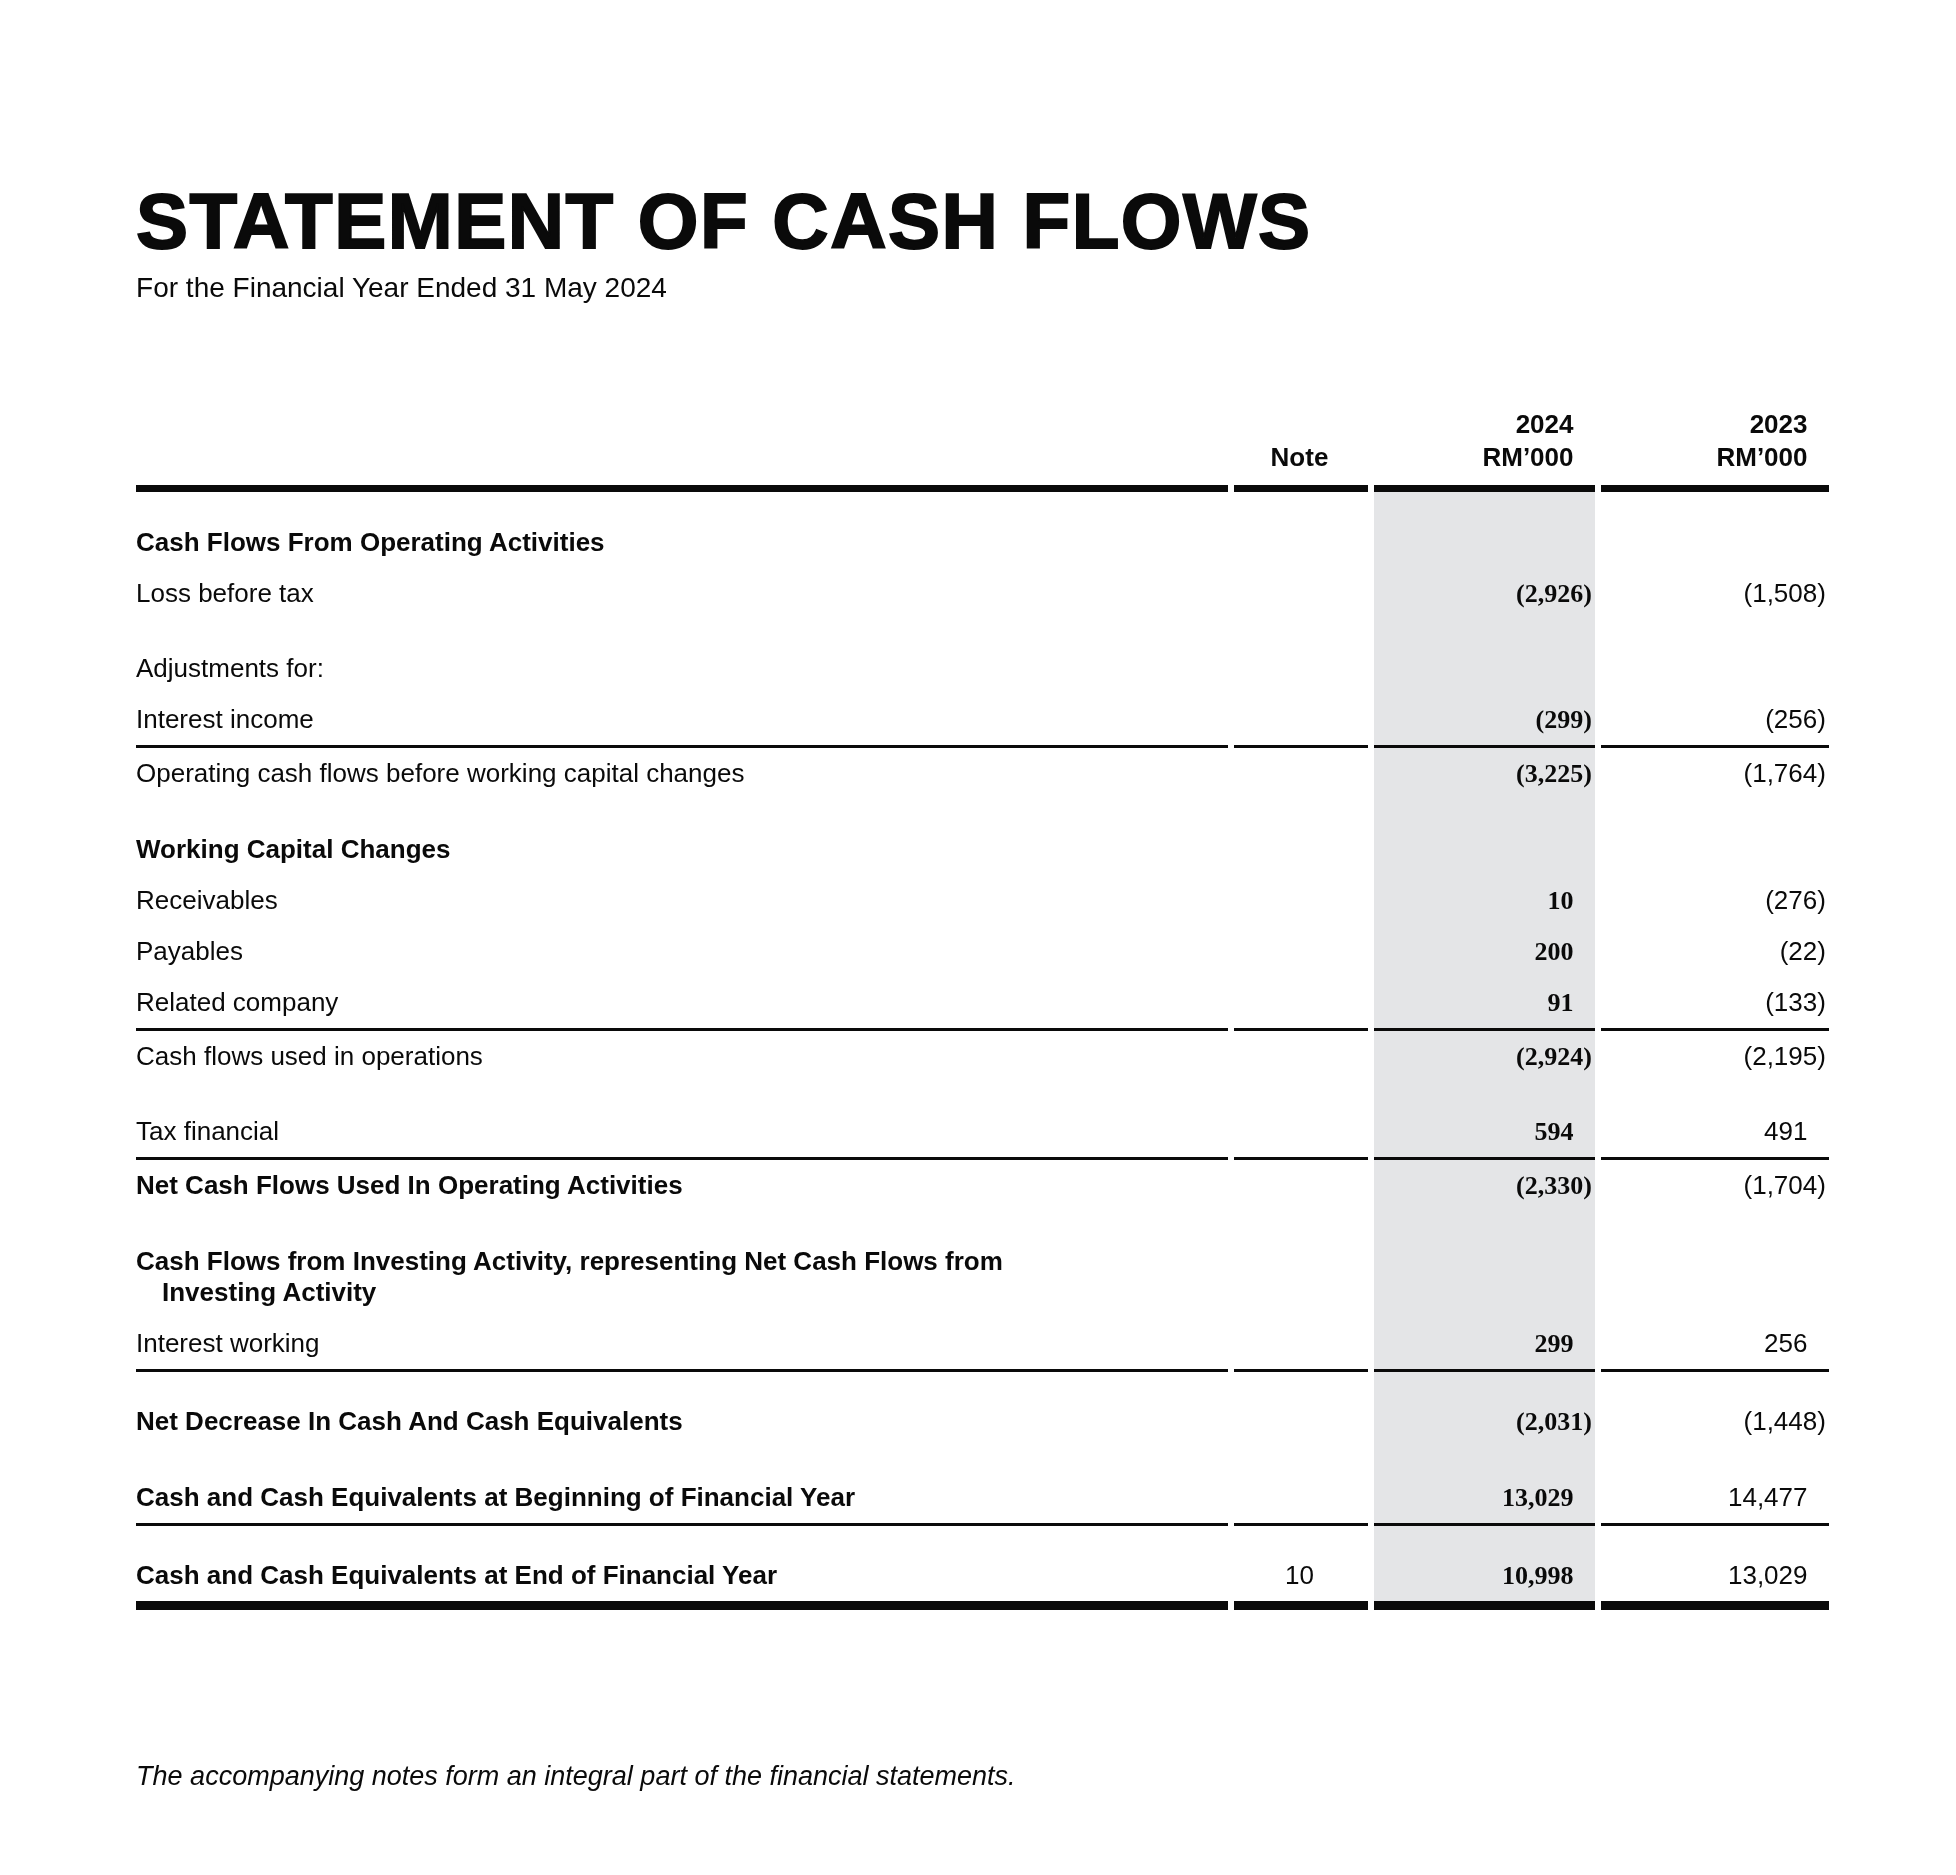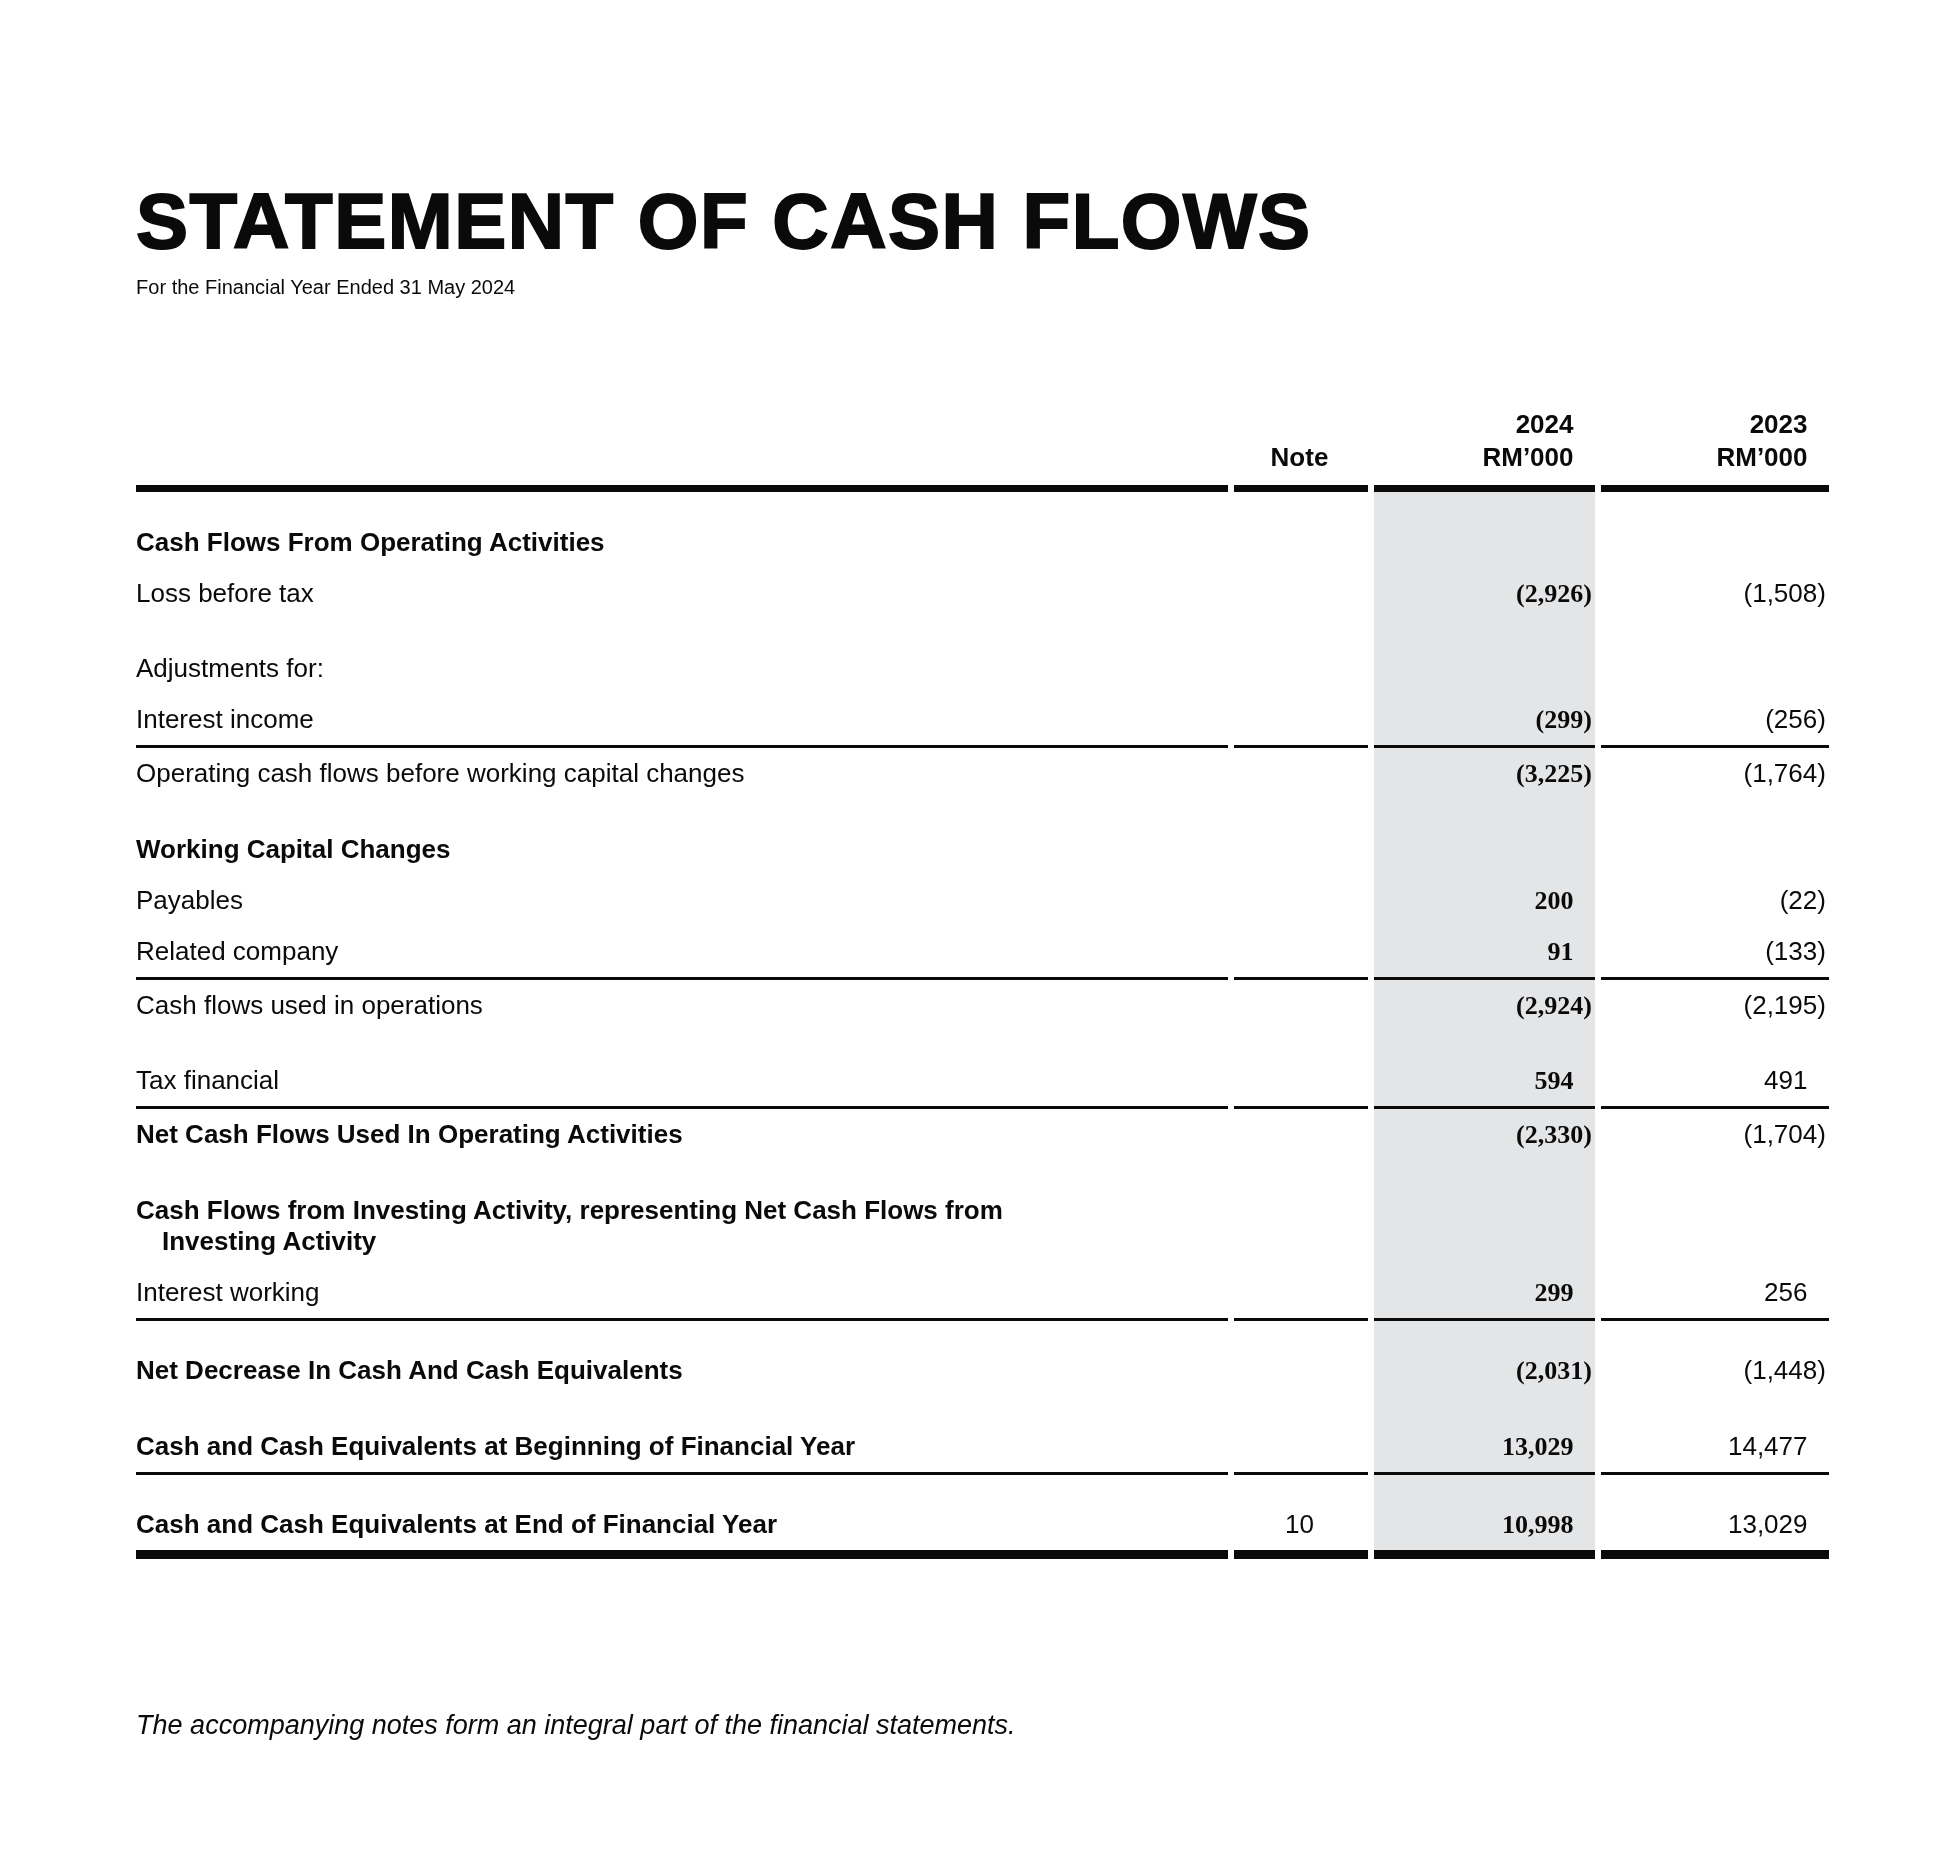--- a/index.html
+++ b/index.html
@@ -22,21 +22,21 @@
     margin: 0 0 0 6.1px;
     font-size: 78px;
     line-height: 1.0;
     font-weight: bold;
     letter-spacing: 1.5px;
     -webkit-text-stroke: 1.9px currentColor;
     white-space: nowrap;
   }
   .subtitle {
     margin: 12.3px 0 0 6.1px;
-    font-size: 20px;
+    font-size: 28px;
     line-height: 31px;
     font-weight: normal;
   }
 
   table.cashflow {
     margin-top: 106px;
     border-collapse: separate;
     border-spacing: 6.1px 0;
     width: 1705px;
     table-layout: fixed;
@@ -158,20 +158,26 @@
           <td class="c-v24"></td>
           <td class="c-v23"></td>
         </tr>
         <tr class="section">
           <td class="c-label">Working Capital Changes</td>
           <td class="c-note"></td>
           <td class="c-v24"></td>
           <td class="c-v23"></td>
         </tr>
         <tr class="item">
+          <td class="c-label">Receivables</td>
+          <td class="c-note"></td>
+          <td class="c-v24 pad">10</td>
+          <td class="c-v23">(276)</td>
+        </tr>
+        <tr class="item">
           <td class="c-label">Payables</td>
           <td class="c-note"></td>
           <td class="c-v24 pad">200</td>
           <td class="c-v23">(22)</td>
         </tr>
         <tr class="item">
           <td class="c-label rule-thin">Related company</td>
           <td class="c-note rule-thin"></td>
           <td class="c-v24 rule-thin pad">91</td>
           <td class="c-v23 rule-thin">(133)</td>

